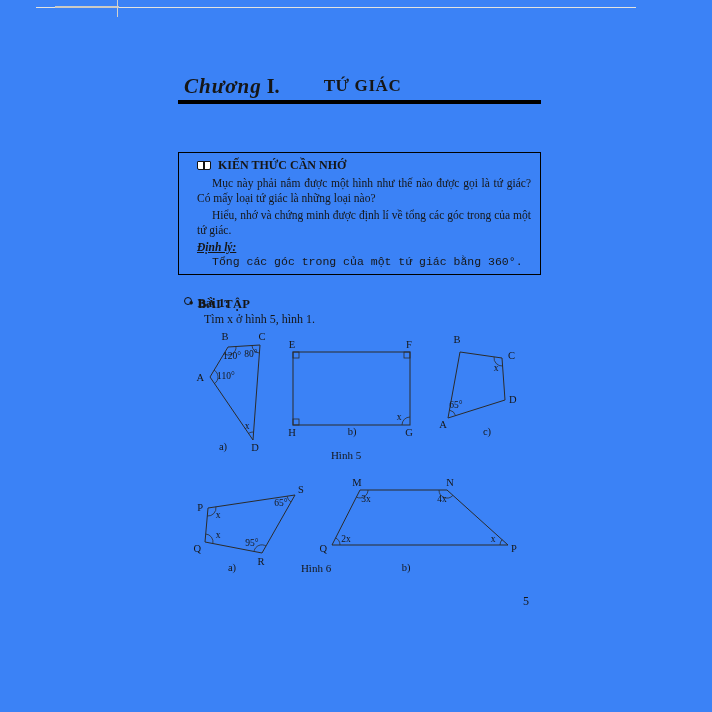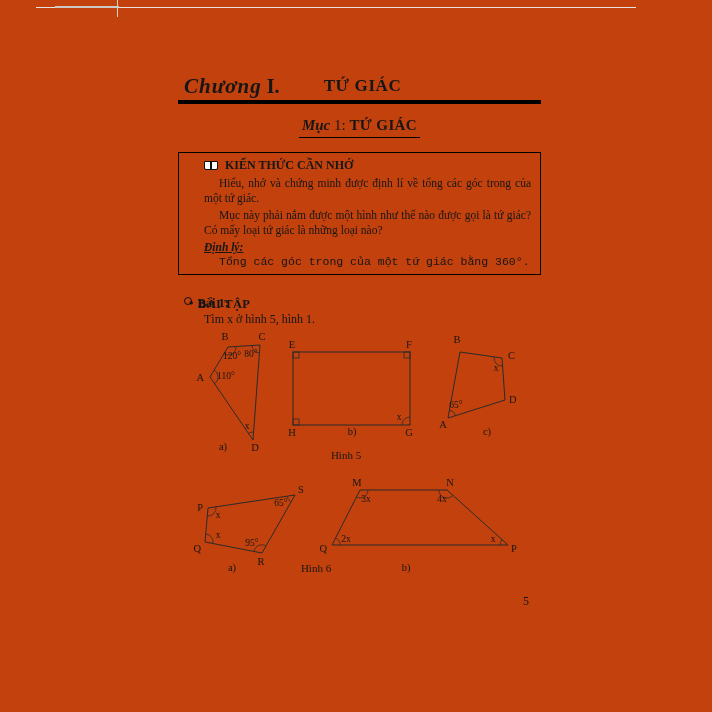--- a/index.html
+++ b/index.html
@@ -1,39 +1,39 @@
 <!DOCTYPE html>
 <html><head>
 <meta charset="utf-8">
 <style>
   * { margin:0; padding:0; box-sizing:border-box; }
   html,body { width:712px; height:712px; background:#fff; }
   .page {
-    position:relative; width:712px; height:712px; background:#c2410c;
+    position:relative; width:712px; height:712px; background:#3b82f6;
     font-family:"Liberation Serif","DejaVu Serif",serif; color:#161616; overflow:hidden;
   }
   .artifact { position:absolute; }
   .a-top { left:36px; top:7px; width:600px; height:1px; background:#e4e3df; }
   .a-top-dark { left:55px; top:6px; width:64px; height:2px; background:#cbcac4; }
   .a-tick { left:117px; top:0; width:1px; height:17px; background:#d2d1cc; }
 
   .chapter-line { position:absolute; left:184px; top:74px; width:357px; height:26px; }
   .chapter-word { font-style:italic; font-weight:bold; font-size:21px; letter-spacing:1px; }
   .chapter-numeral { font-weight:bold; font-size:20px; margin-left:5px; }
   .chapter-title { position:absolute; left:50%; transform:translateX(-50%); top:2px;
     font-weight:bold; font-size:17px; letter-spacing:0.6px; white-space:nowrap; }
   .header-rule { position:absolute; left:178px; top:100px; width:363px; height:4px; background:#000; }
 
   .section-heading { position:absolute; left:178px; top:117px; width:363px; text-align:center; font-size:15px; }
   .section-underline { display:inline-block; border-bottom:1px solid #000; padding:0 3px 3px 3px; white-space:nowrap; }
   .section-prefix { font-style:italic; font-weight:bold; }
   .section-title { font-weight:bold; letter-spacing:0.4px; }
 
   .knowledge-box { position:absolute; left:178px; top:152px; width:363px;
-    border:1px solid #000; padding:5px 9px 5px 25px; font-size:11.5px; line-height:1.26; }
+    border:1px solid #000; padding:5px 9px 5px 18px; font-size:11.5px; line-height:1.26; }
   .kb-title-row { display:flex; align-items:center; gap:7px; font-weight:bold; font-size:12px; }
   .book-icon { display:inline-block; width:14px; height:9px; border:1px solid #111; border-radius:1px 1px 2px 2px;
     background:linear-gradient(to right,#fff 45%,#111 45%,#111 55%,#fff 55%); flex:0 0 auto; }
   .kb-p { text-align:justify; text-indent:15px; margin-top:3px; }
   .kb-theorem-label { display:inline-block; font-style:italic; font-weight:bold; text-decoration:underline; margin-top:3px; }
   .kb-theorem { text-indent:15px;font-family:Liberation Mono, monospace; }
 
   .exercises-heading { position:absolute; left:184px; top:278px; display:flex; align-items:flex-start; gap:6px;
     font-weight:bold; font-size:12.5px; letter-spacing:0.3px;margin-top:19px; }
   .circle-icon { display:inline-block; width:8px; height:8px; border:1.4px solid #111; border-radius:50%; flex:0 0 auto; }
@@ -59,35 +59,28 @@
   <div class="artifact a-top"></div>
   <div class="artifact a-top-dark"></div>
   <div class="artifact a-tick"></div>
 
   <div class="chapter-line">
     <span class="chapter-word">Chương</span><span class="chapter-numeral">I.</span>
     <span class="chapter-title">TỨ GIÁC</span>
   </div>
   <div class="header-rule"></div>
 
-  <div class="section-heading">
-    <span class="section-underline">
-      <span class="section-prefix">Mục</span>
-      <span class="section-number">1:</span>
-      <span class="section-title">TỨ GIÁC</span>
-    </span>
-  </div>
 
   <div class="knowledge-box">
     <div class="kb-title-row">
       <span class="book-icon"></span>
       <span>KIẾN THỨC CẦN NHỚ</span>
     </div>
+    <div class="kb-p">Mục này phải nắm được một hình như thế nào được gọi là tứ giác? Có mấy loại tứ giác là những loại nào?</div>
     <div class="kb-p">Hiểu, nhớ và chứng minh được định lí về tổng các góc trong của một tứ giác.</div>
-    <div class="kb-p">Mục này phải nắm được một hình như thế nào được gọi là tứ giác? Có mấy loại tứ giác là những loại nào?</div>
     <div>
       <span class="kb-theorem-label">Định lý:</span>
     </div>
     <div class="kb-theorem">Tổng các góc trong của một tứ giác bằng 360°.</div>
   </div>
 
   <div class="exercises-heading">
     <span class="circle-icon"></span>
     <span>BÀI TẬP</span>
   </div>

